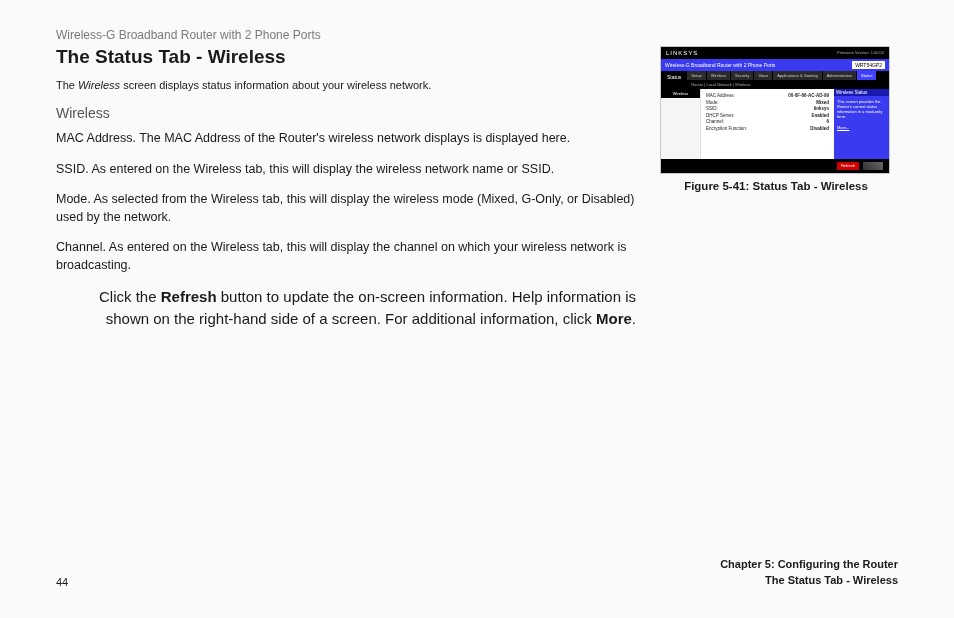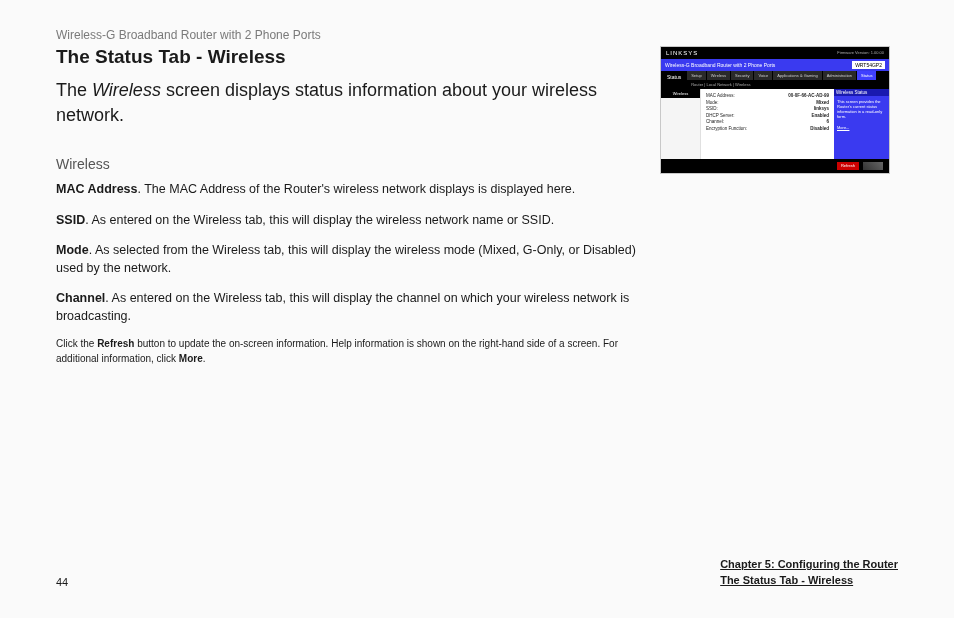--- a/index.html
+++ b/index.html
@@ -27,41 +27,42 @@
   .fig-col {
     flex: 1;
     padding-top: 0;
   }
   h1.title {
     font-size: 19px;
     font-weight: bold;
     margin-bottom: 10px;
   }
   .intro {
-    font-size: 18px;
+    font-size: 11px;
     line-height: 1.4;
-    margin-bottom: 28px;
+    margin-bottom: 12px;
   }
   .intro .ital { font-style: italic; }
   h2.subhead {
     font-size: 14px;
     font-weight: normal;
     color: #555;
     margin-bottom: 8px;
   }
   .defs p {
     font-size: 12.5px;
     line-height: 1.45;
     margin-bottom: 12px;
   }
-  .defs .term { font-weight: bold; }
+  .defs .term { font-weight: normal; }
   .closing {
-    font-size: 10px;
+    font-size: 15px;
     line-height: 1.45;
     margin-bottom: 22px;
+    text-align: right;
   }
   .closing .b { font-weight: bold; }
 
   
   .thumb {
     width: 230px;
     border: 1px solid #c8c8c8;
     background: #fff;
     font-size: 5px;
     margin-bottom: 6px;
@@ -153,21 +154,21 @@
     position: absolute;
     bottom: 30px;
     left: 56px;
     right: 56px;
     display: flex;
     justify-content: space-between;
     align-items: flex-end;
     font-size: 11px;
   }
   .footer .pnum { }
-  .footer .rt { text-align: left; font-weight: bold; line-height:1.4;text-decoration:underline; }
+  .footer .rt { text-align: right; font-weight: bold; line-height:1.4; }
 </style>
 </head>
 <body>
 
 <div class="header-sub">Wireless-G Broadband Router with 2 Phone Ports</div>
 
 <div class="main-row">
   <div class="content-col">
     <h1 class="title">The Status Tab - Wireless</h1>
     <p class="intro">
@@ -248,20 +249,21 @@
           <div>Router's current status</div>
           <div>information in a read-only form.</div>
           <div class="more">More...</div>
         </div>
       </div>
       <div class="thumb-foot">
         <div class="btn">Refresh</div>
         <div class="w"></div>
       </div>
     </div>
+    <div class="fig-caption">Figure 5-41: Status Tab - Wireless</div>
   </div>
 </div>
 
 <div class="footer">
   <div class="pnum">44</div>
   <div class="rt">
     <div>Chapter 5: Configuring the Router</div>
     <div>The Status Tab - Wireless</div>
   </div>
 </div>

